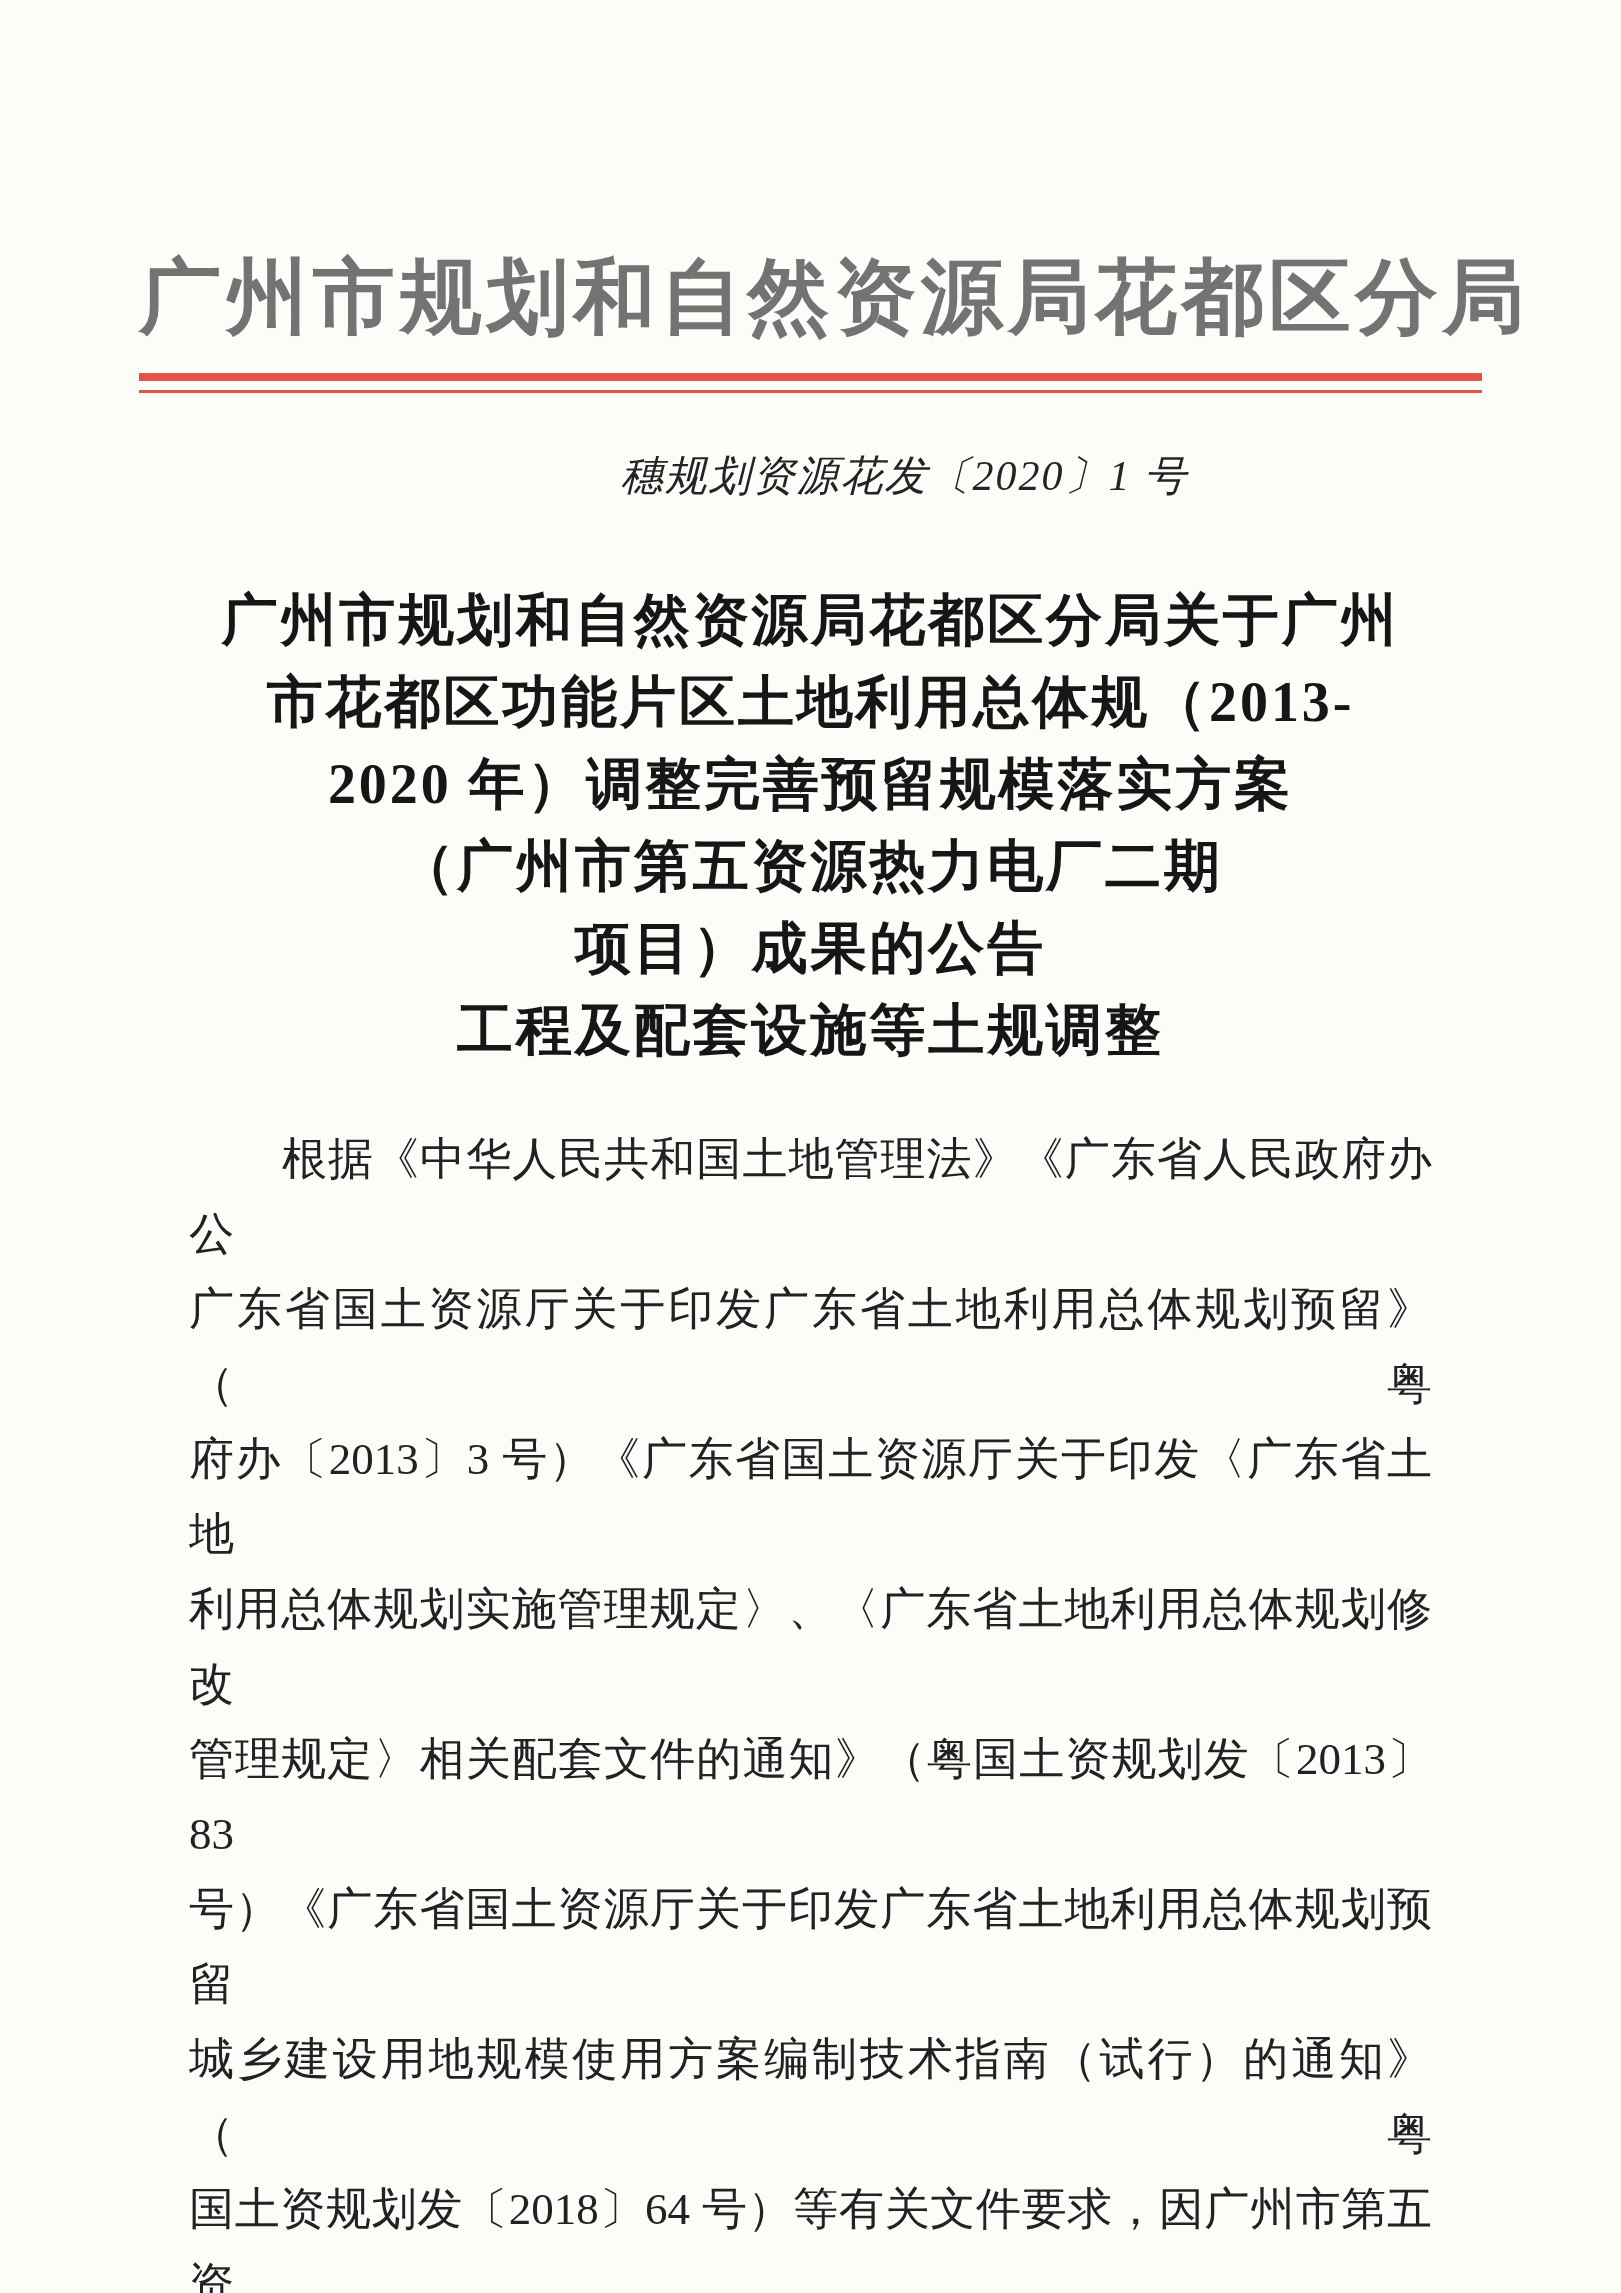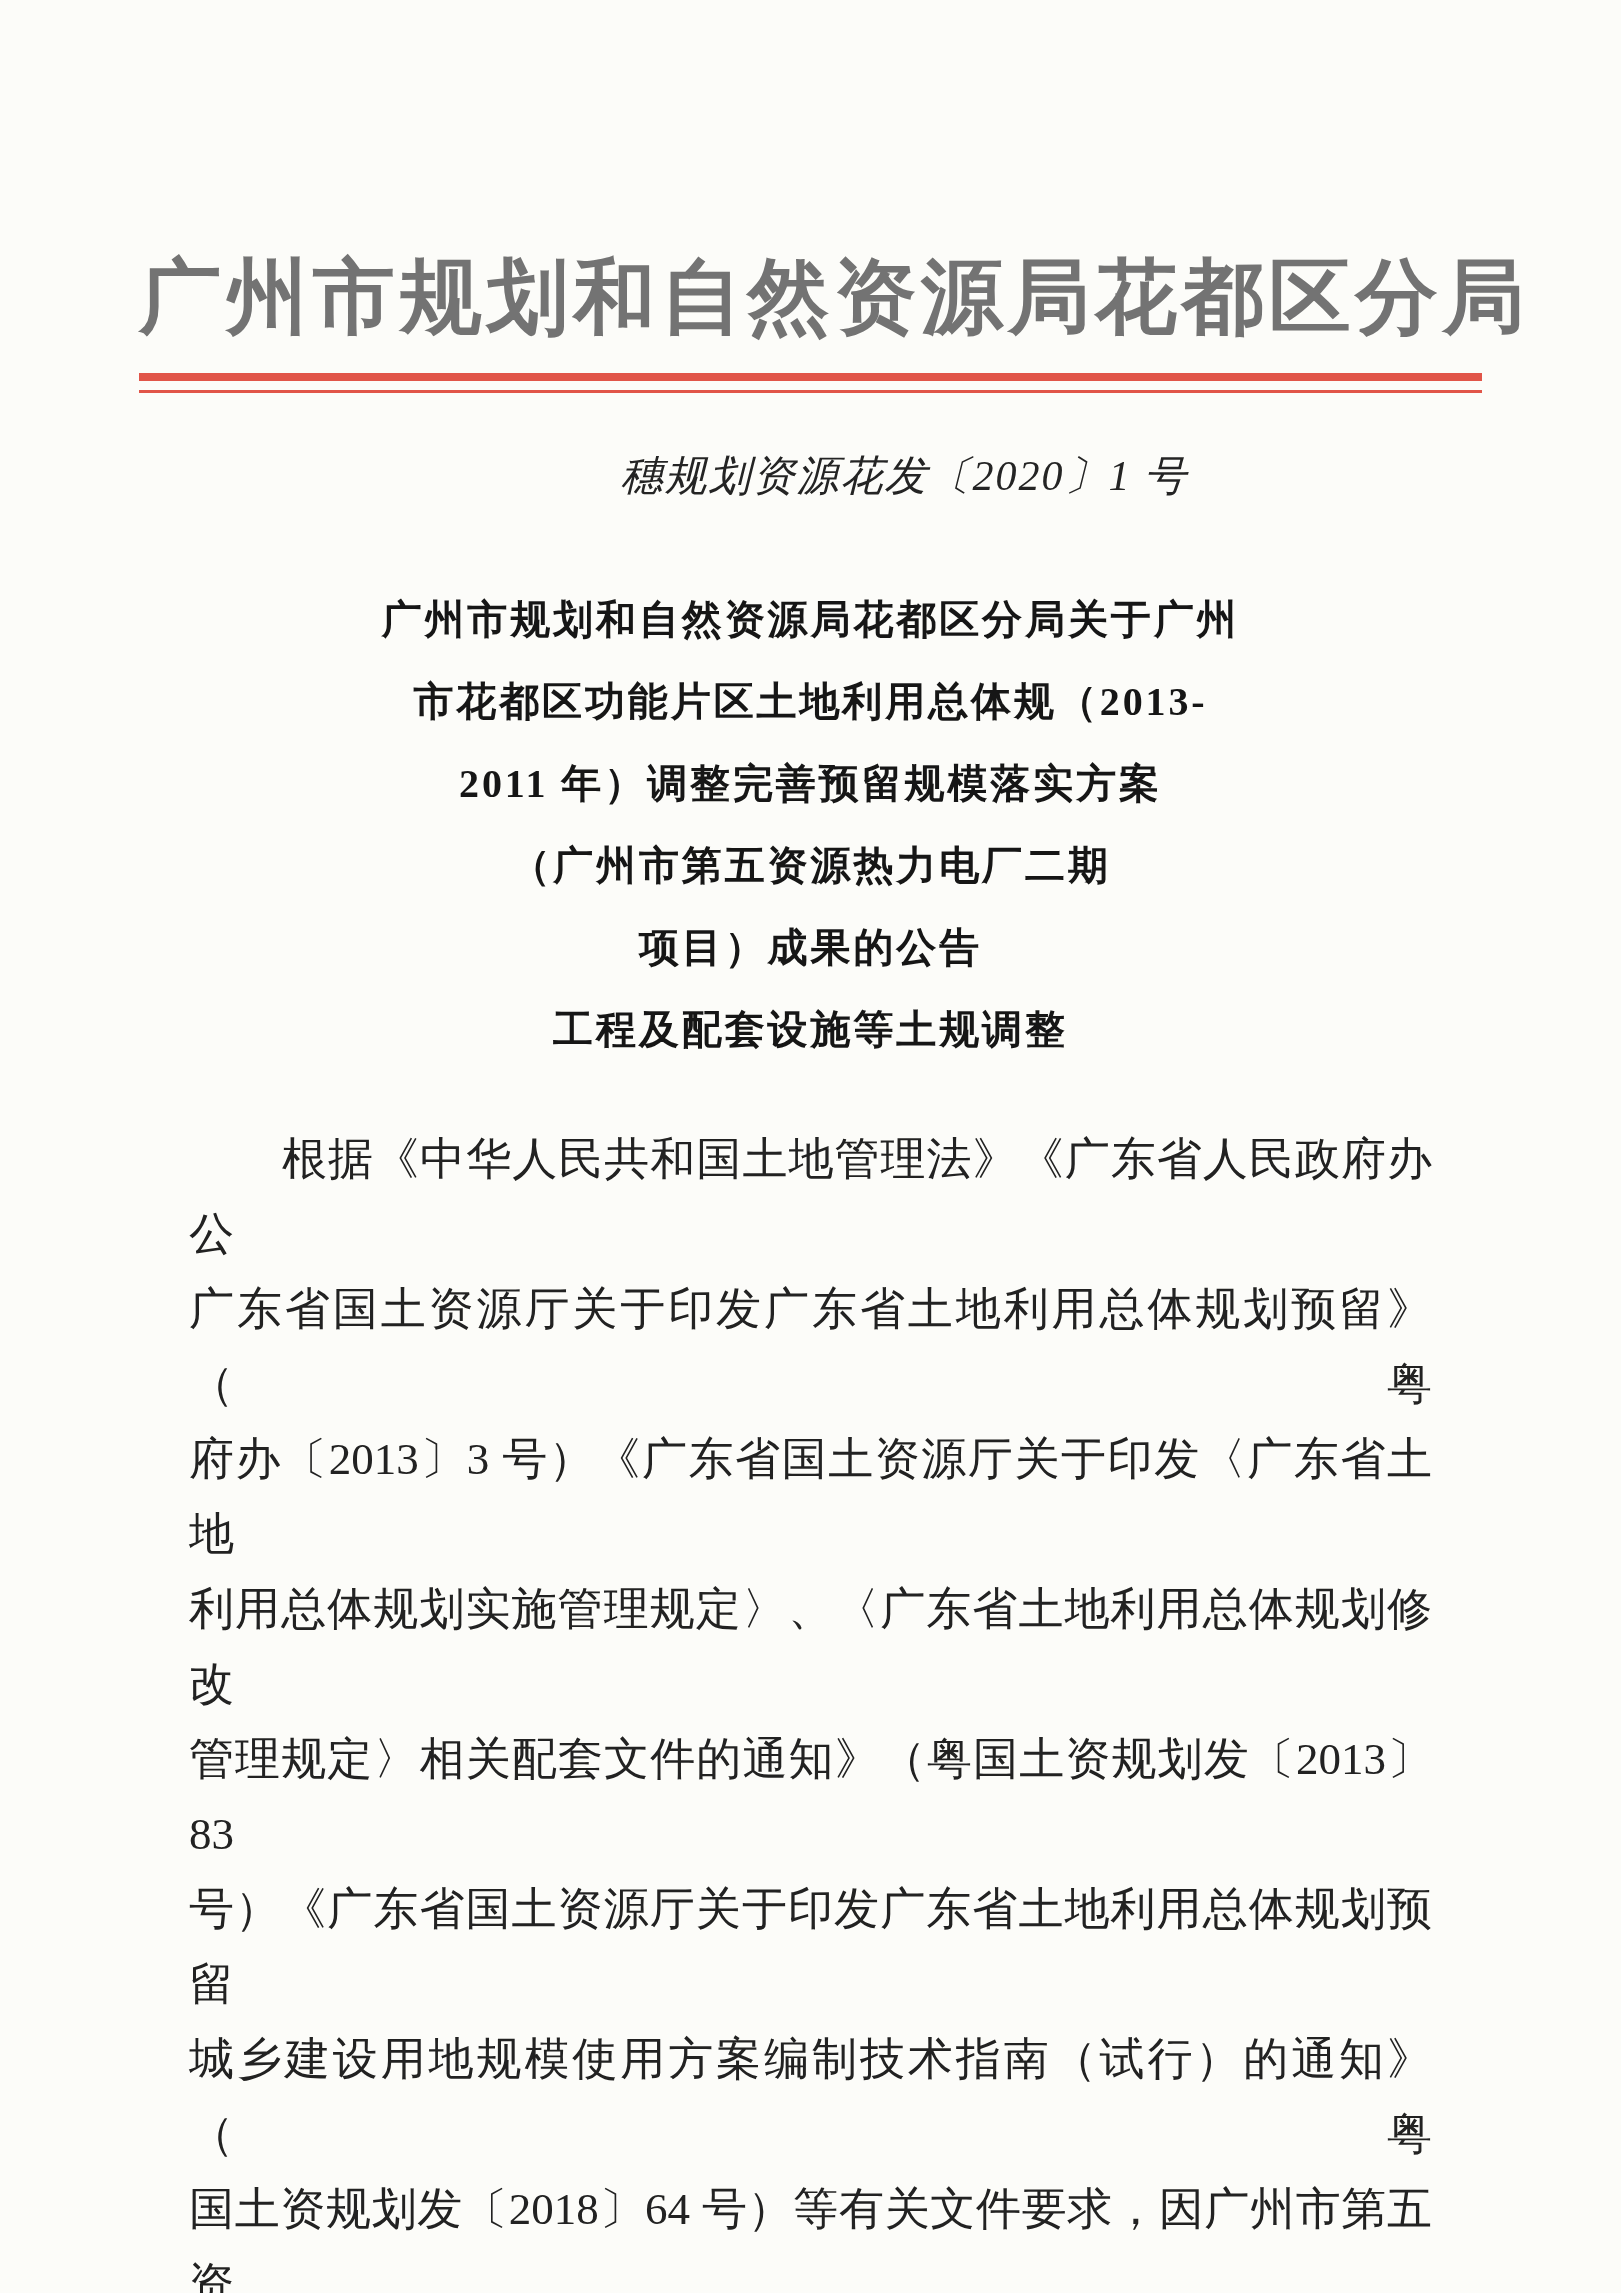--- a/index.html
+++ b/index.html
@@ -55,21 +55,21 @@
     font-style: italic;
   }
   
   .title-block {
     margin-top: 74px;
     text-align: center;
     font-weight: 700;
     color: #161616;
   }
   .title-line {
-    font-size: 40px;
+    font-size: 56px;
     line-height: 82px;
     letter-spacing: 2.9px;
     white-space: nowrap;
   }
   
   .body-block {
     margin: 51px auto 0 auto;
     width: 1243px;
     color: #222222;
   }
@@ -93,21 +93,21 @@
     <div class="letterhead">广州市规划和自然资源局花都区分局</div>
 
     <div class="rule rule-thick-top"></div>
     <div class="rule rule-thin-top"></div>
 
     <div class="doc-number">穗规划资源花发〔2020〕1 号</div>
 
     <div class="title-block">
       <div class="title-line">广州市规划和自然资源局花都区分局关于广州</div>
       <div class="title-line">市花都区功能片区土地利用总体规（2013-</div>
-      <div class="title-line">2011 年）调整完善预留规模落实方案</div>
+      <div class="title-line">2020 年）调整完善预留规模落实方案</div>
       <div class="title-line">（广州市第五资源热力电厂二期</div>
       <div class="title-line">项目）成果的公告</div>
       <div class="title-line">工程及配套设施等土规调整</div>
     </div>
 
     <div class="body-block">
       <div class="body-line indent">根据《中华人民共和国土地管理法》《广东省人民政府办公</div>
       <div class="body-line">广东省国土资源厅关于印发广东省土地利用总体规划预留》（粤</div>
       <div class="body-line">府办〔2013〕3 号）《广东省国土资源厅关于印发〈广东省土地</div>
       <div class="body-line">利用总体规划实施管理规定〉、〈广东省土地利用总体规划修改</div>

